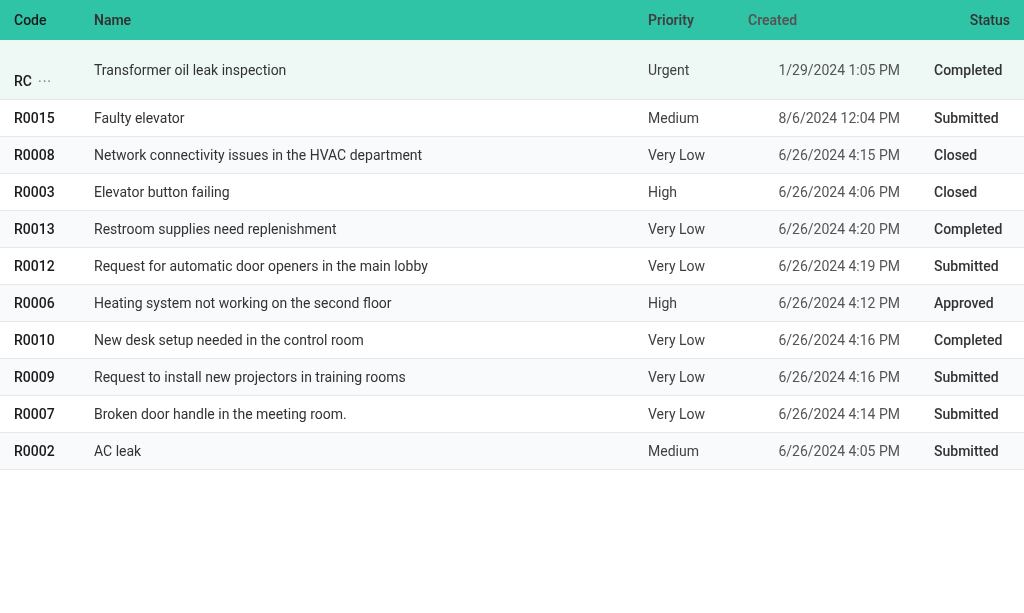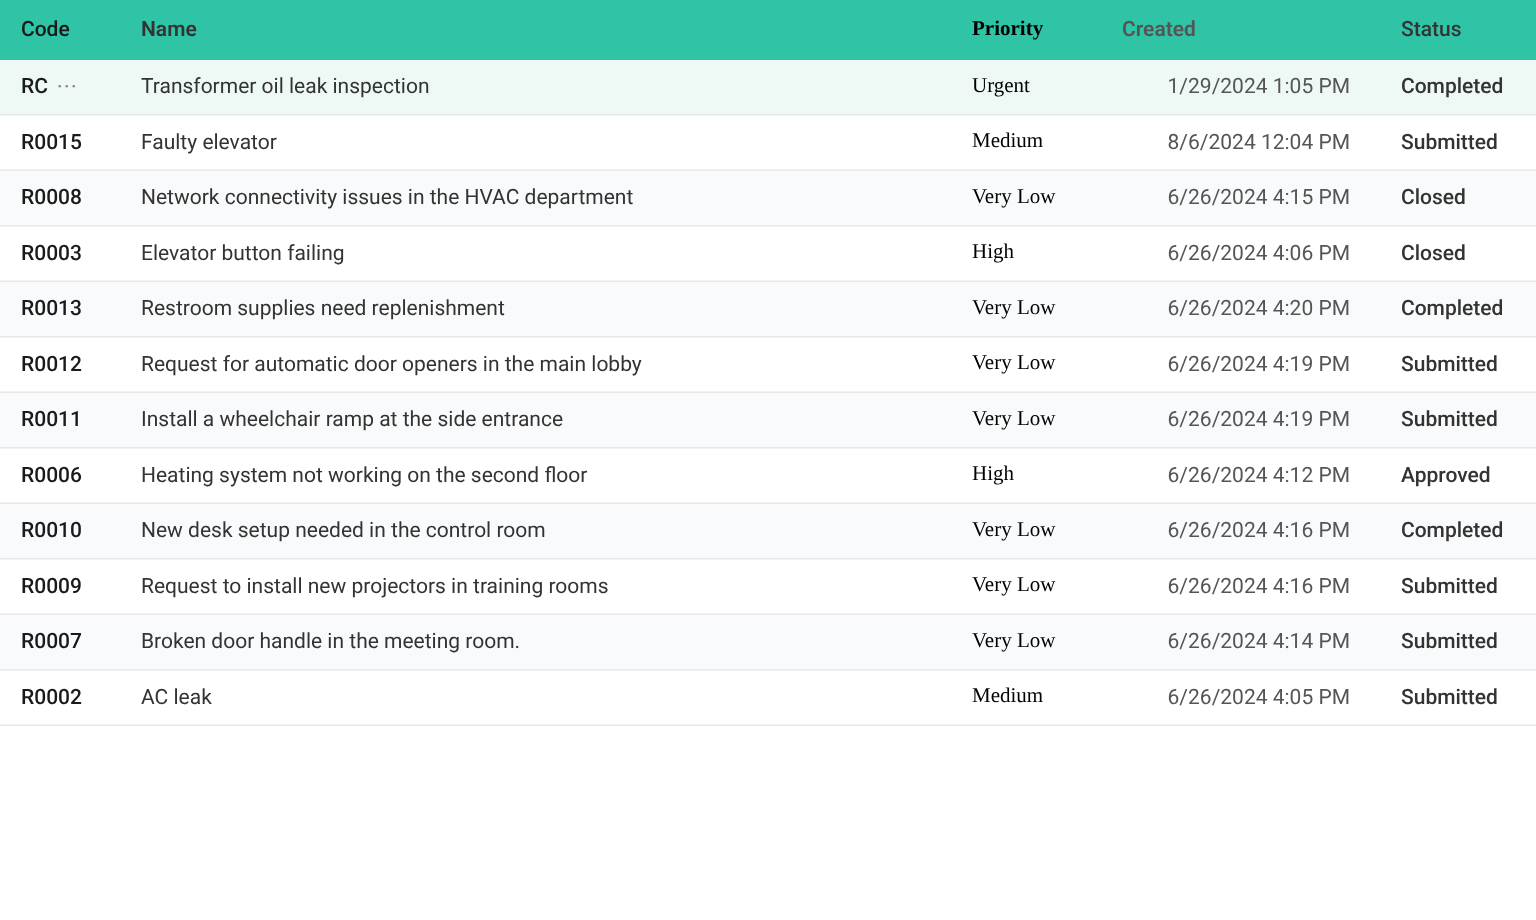--- a/index.html
+++ b/index.html
@@ -37,21 +37,21 @@
       font-size: 14px;
       white-space: nowrap;
     }
 
     thead th.col-created,
     thead th.col-status {
       text-align: left;
     }
 
     thead th.col-status {
-      text-align: left;
+      text-align: right;
     }
 
     tbody tr {
       border-bottom: 1px solid #e5e7eb;
       border-radius: 14px;
     }
 
     tbody tr:nth-child(odd) {
       background: #f9fafb;
     }
@@ -67,31 +67,31 @@
     tbody td {
       padding: 10px 14px;
       vertical-align: middle;
     }
 
     .col-code {
       width: 80px;
       font-weight: 500;
       color: #1a1a1a;
       white-space: nowrap;
+      margin-top: 23px;
     }
 
     .col-name {
       min-width: 300px;
       color: #333;
     }
 
     .col-priority {
       width: 100px;
-      color: #000000;
-      font-family: Liberation Serif, serif;
+      color: #404040;
     }
 
     .col-created {
       width: 180px;
       text-align: right;
       color: #555;
       white-space: nowrap;
     }
 
     .col-status {
@@ -173,27 +173,20 @@
           <td class="col-status">Completed</td>
         </tr>
         <tr>
           <td class="col-code"><span>R0012</span></td>
           <td class="col-name">Request for automatic door openers in the main lobby</td>
           <td class="col-priority">Very Low</td>
           <td class="col-created">6/26/2024 4:19 PM</td>
           <td class="col-status">Submitted</td>
         </tr>
         <tr>
-          <td class="col-code"><span>R0011</span></td>
-          <td class="col-name">Install a wheelchair ramp at the side entrance</td>
-          <td class="col-priority">Very Low</td>
-          <td class="col-created">6/26/2024 4:19 PM</td>
-          <td class="col-status">Submitted</td>
-        </tr>
-        <tr>
           <td class="col-code"><span>R0006</span></td>
           <td class="col-name">Heating system not working on the second floor</td>
           <td class="col-priority">High</td>
           <td class="col-created">6/26/2024 4:12 PM</td>
           <td class="col-status">Approved</td>
         </tr>
         <tr>
           <td class="col-code"><span>R0010</span></td>
           <td class="col-name">New desk setup needed in the control room</td>
           <td class="col-priority">Very Low</td>

